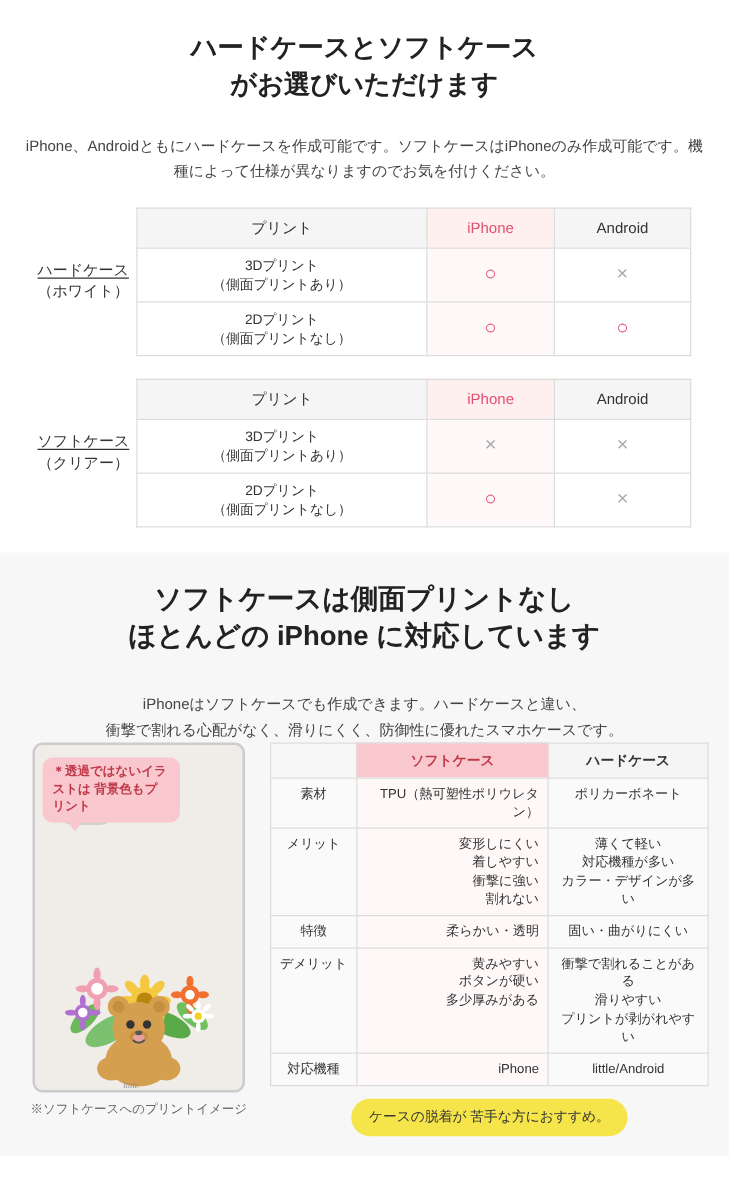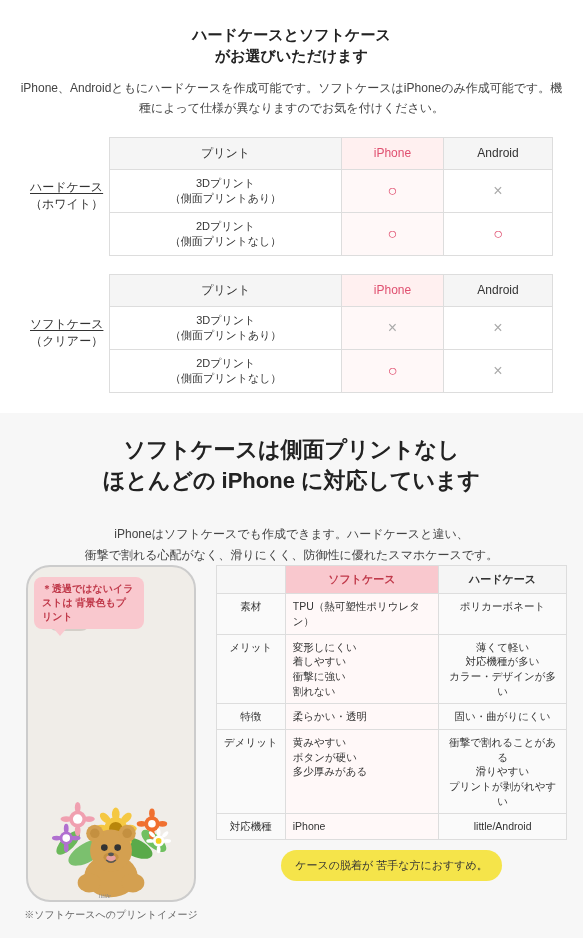--- a/index.html
+++ b/index.html
@@ -12,32 +12,32 @@
       color: #333;
     }
 
     
     .section1 {
       padding: 24px 20px 20px;
       background: #fff;
     }
     .section1-title {
       text-align: center;
-      font-size: 15px;
+      font-size: 21px;
       font-weight: bold;
       line-height: 1.4;
-      margin-bottom: 12px;
       color: #222;
     }
     .section1-desc {
       text-align: center;
       font-size: 12px;
       color: #444;
       line-height: 1.7;
       margin-bottom: 18px;
+      margin-top: 24px;
     }
     .case-table {
       border-collapse: collapse;
       flex: 1;
       width: 100%;
     }
     .case-table th {
       background: #f5f5f5;
       border: 1px solid #ddd;
       padding: 7px 10px;
@@ -118,23 +118,23 @@
     }
 
     
     .phone-area {
       width: 190px;
       flex-shrink: 0;
       position: relative;
     }
     .phone-mockup {
       width: 170px;
-      height: 337px;
+      height: 280px;
       background: #f0ede8;
-      border-radius: 24px;
+      border-radius: 8px;
       border: 2.5px solid #ccc;
       position: relative;
       overflow: hidden;
       margin: 0 auto;
       text-decoration: underline;
     }
     
     .phone-camera {
       position: absolute;
       top: 18px;
@@ -225,21 +225,21 @@
     .comp-table td.row-label {
       background: #fafafa;
       text-align: center;
       font-size: 10.5px;
       font-weight: normal;
       white-space: nowrap;
       color: #333;
     }
     .comp-table td.soft-col {
       background: #fff8f8;
-      text-align: left;
+      text-align: right;
     }
     .comp-table td.hard-col {
       background: #fafafa;
       text-align: center;
     }
 
     
     .tip-bubble {
       background: #f5e44a;
       border-radius: 20px;

